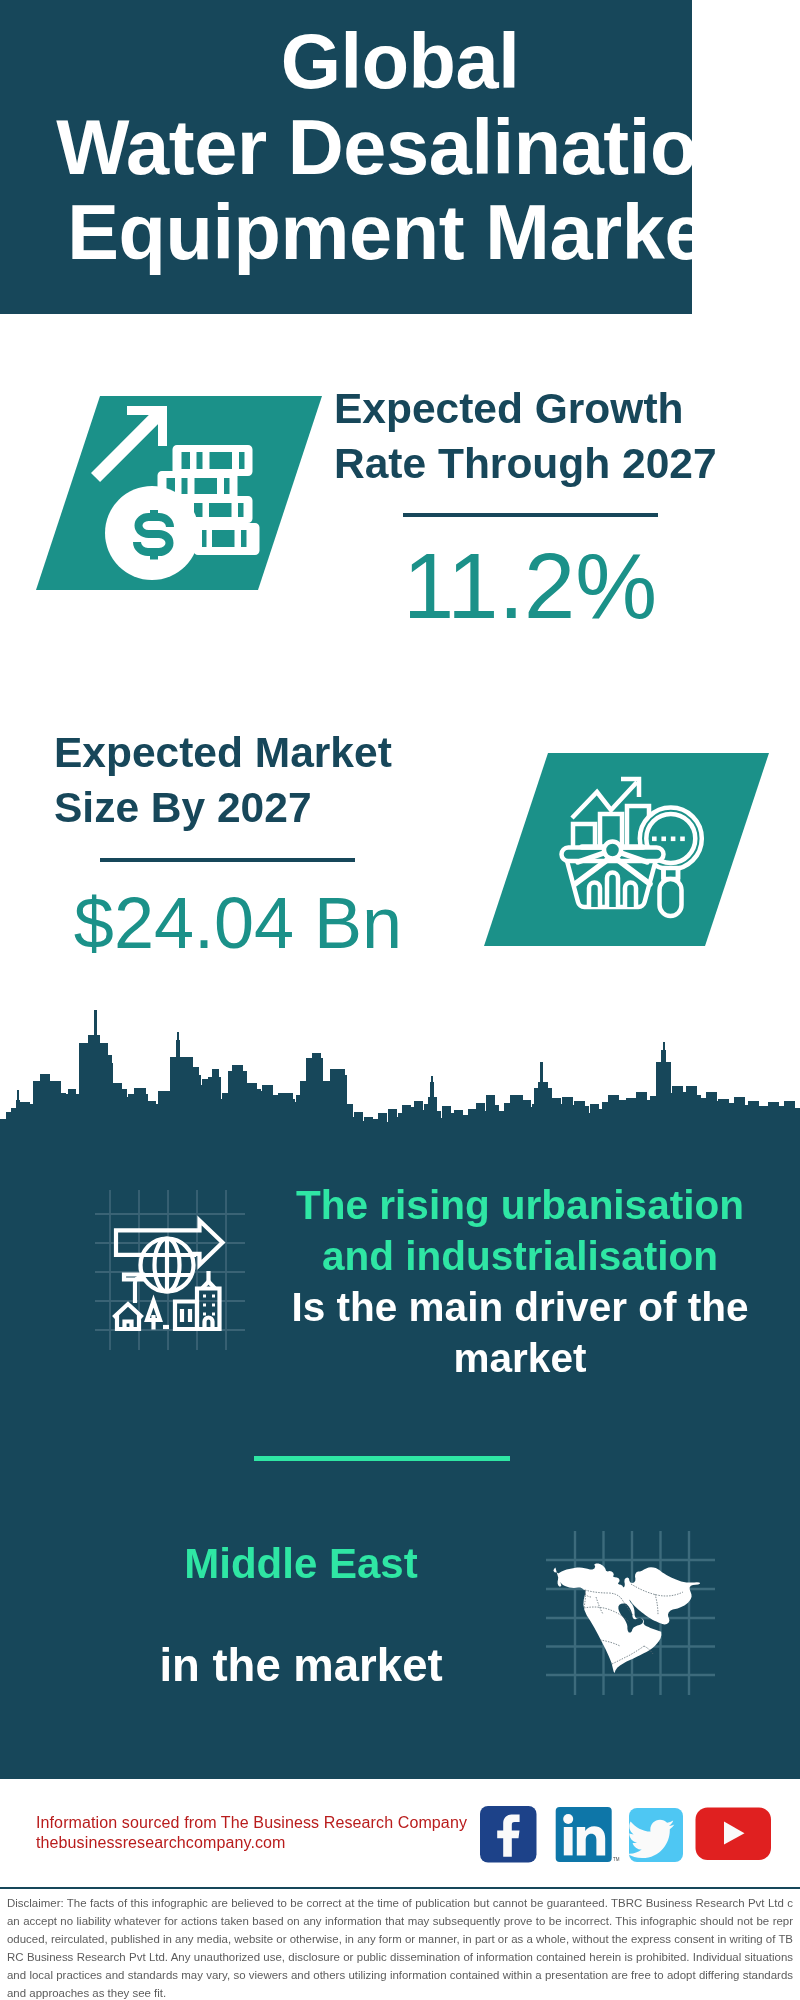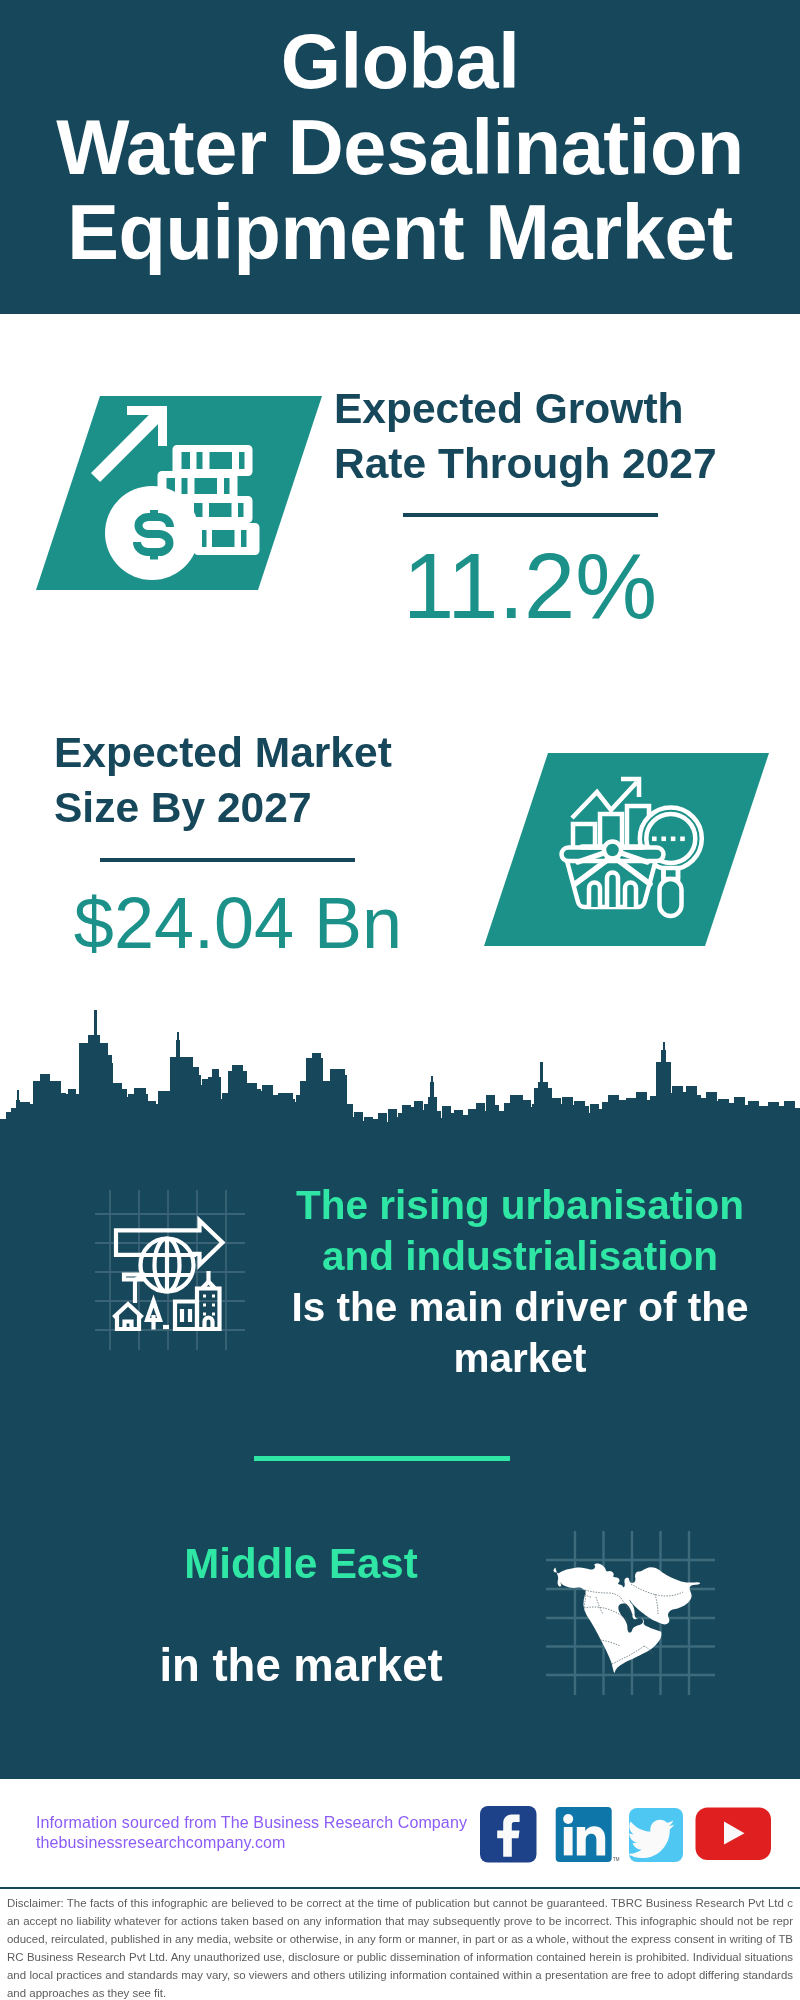--- a/index.html
+++ b/index.html
@@ -1,21 +1,21 @@
 <!DOCTYPE html>
 <html><head>
 <meta charset="utf-8">
 <style>
   *{box-sizing:border-box;margin:0;padding:0}
   html,body{width:800px;height:2000px;}
   body{font-family:"Liberation Sans",sans-serif;background:#fff;-webkit-font-smoothing:antialiased}
   .page{position:relative;width:800px;height:2000px;overflow:hidden;background:#fff}
 
   
-  .header{position:absolute;left:0;top:0;width:800px;height:314px;background:#17475a;}
+  .header{position:absolute;left:0;top:0;width:692px;height:314px;background:#17475a;}
   .header-title{position:absolute;left:0;top:0;width:800px;text-align:center;color:#ffffff;
     font-weight:bold;font-size:77.5px;line-height:85.5px;letter-spacing:-0.4px}
   .header-title .l1{display:block}
   .header-title .l2{display:block}
   .header-title .l3{display:block}
 
   
   .para{position:absolute}
   .stat-head{position:absolute;text-align:left;color:#17475a;font-weight:bold;font-size:42.5px;line-height:55px}
   .stat-rule{position:absolute;height:4px;background:#17475a}
@@ -27,21 +27,21 @@
 
   .mid-txt{position:absolute;text-align:center;font-size:40.5px;line-height:51px;white-space:nowrap}
   .mid-txt .hl{color:#2fe6a4;font-weight:bold;font-size:40.5px}
   .mid-txt .rest{color:#ffffff;font-weight:bold;font-size:40.5px}
   .green-rule{position:absolute;height:5px;background:#2fe6a4}
   .mid-txt.region{font-size:43.5px;line-height:51px}
   .mid-txt.region .hl{font-size:42px}
   .mid-txt.region .rest{font-size:45.5px}
 
   
-  .src{position:absolute;color:#8b5cf6;font-size:16.05px;line-height:19.6px;letter-spacing:0.1px;white-space:nowrap}
+  .src{position:absolute;color:#b91c1c;font-size:16.05px;line-height:19.6px;letter-spacing:0.1px;white-space:nowrap}
   .hr{position:absolute;left:0;width:800px;height:2px;background:#17475a}
   .disc{position:absolute;color:#5c5c5c;font-size:11.46px;line-height:18px;text-align:justify;word-break:break-all}
 </style>
 </head>
 <body>
 
 <div class="page">
 
   <div class="header">
     <div class="header-title" style="top:19px">

